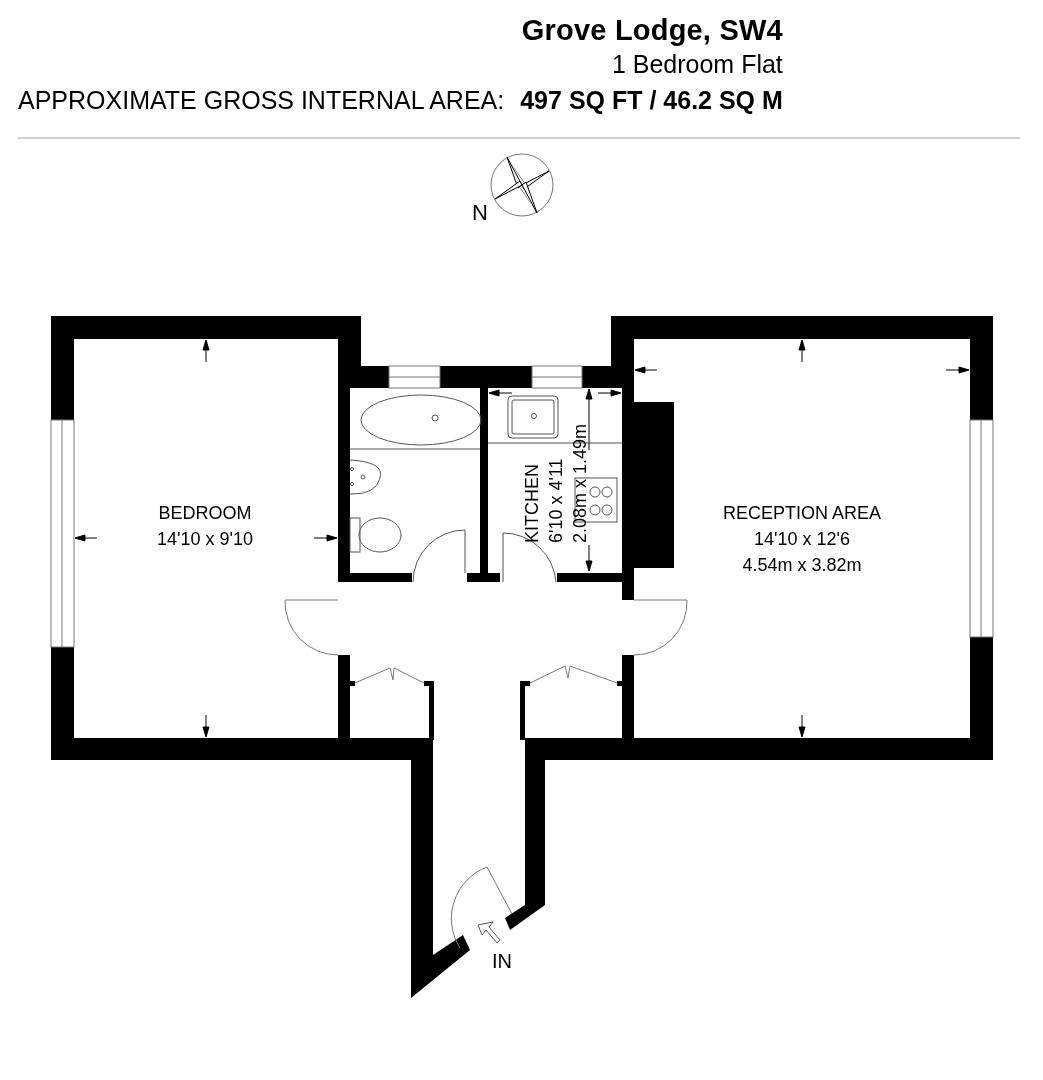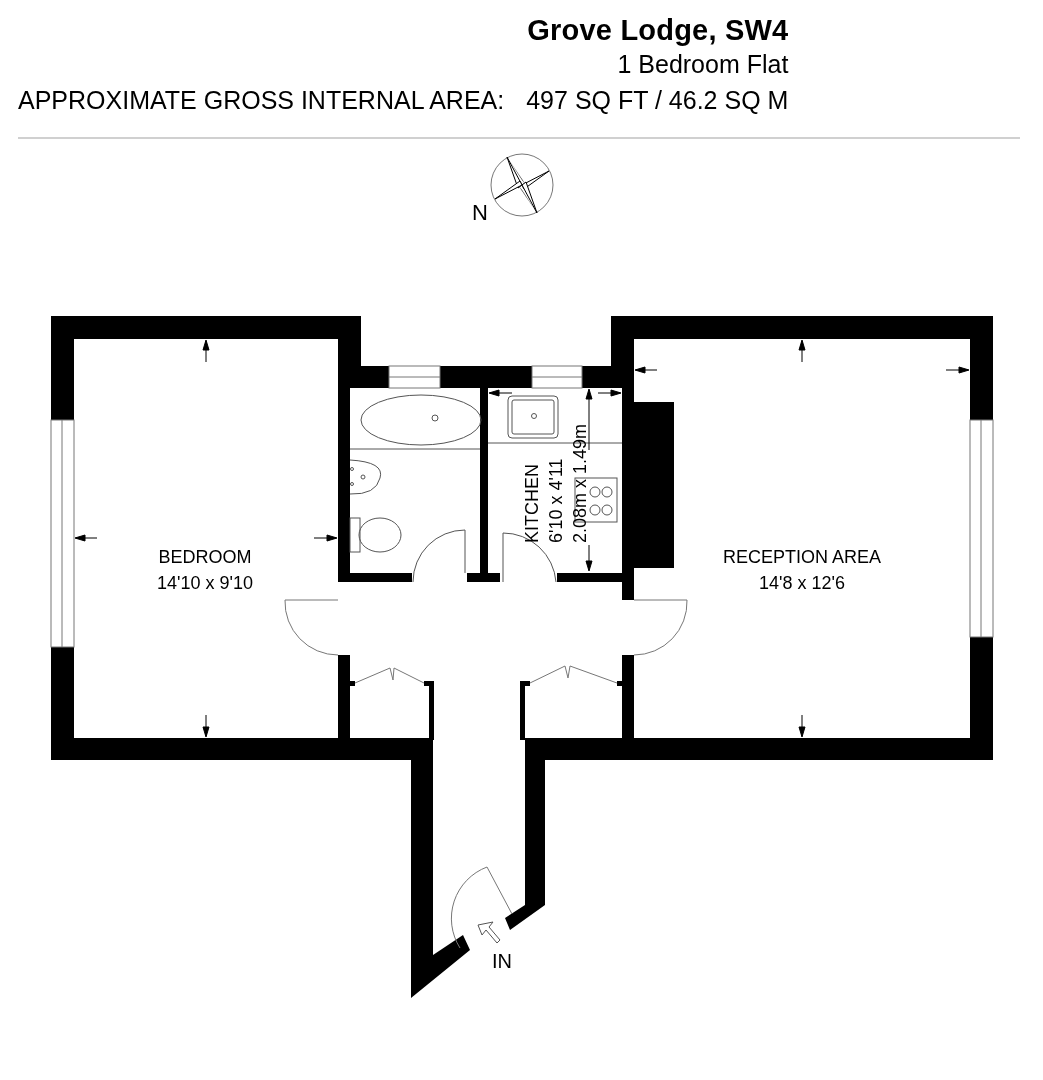--- a/index.html
+++ b/index.html
@@ -1,24 +1,24 @@
 <!DOCTYPE html>
 <html><head>
 <meta charset="utf-8">
 <style>
   html, body { margin: 0; padding: 0; background: #ffffff; }
   body { width: 1043px; height: 1080px; position: relative; overflow: hidden; font-family: "Liberation Sans", sans-serif; color: #000; }
   .header { position: absolute; left: 18px; top: 12px; text-align: right; }
   .title { font-weight: bold; font-size: 29px; line-height: 36px; letter-spacing: 0.2px; }
   .subtitle { font-weight: normal; font-size: 25px; line-height: 32px; }
   .area-line { font-size: 25px; line-height: 36px; margin-top: 2px; }
-  .area-line .area-value { font-weight: normal; margin-left: 22px; }
+  .area-line .area-value { font-weight: bold; margin-left: 16px; }
   .divider { position: absolute; left: 18px; top: 137px; width: 1002px; height: 2px; background: #d0d0d0; }
   svg.plan { position: absolute; left: 0; top: 0; }
-  .room-label { position: absolute; text-align: center; font-size: 18px; line-height: 26px; margin-top: 44px; }
+  .room-label { position: absolute; text-align: center; font-size: 18px; line-height: 26px; }
   .kitchen-label { position: absolute; font-size: 18px; line-height: 24px; transform: rotate(-90deg); transform-origin: left top; white-space: nowrap; }
   .compass-n { position: absolute; left: 472px; top: 200px; font-size: 22px; }
   .in-label { position: absolute; left: 492px; top: 950px; font-size: 20px; }
 </style>
 </head>
 <body>
 
 <div class="header">
   <div class="title">Grove Lodge, SW4</div>
   <div class="subtitle">1 Bedroom Flat</div>
@@ -166,16 +166,17 @@
 </div>
 
 <div class="kitchen-label" style="left:520px; top:543px;">
   <div>KITCHEN</div>
   <div>6'10 x 4'11</div>
   <div>2.08m x 1.49m</div>
 </div>
 
 <div class="room-label" style="left:672px; top:500px; width:260px;">
   <div>RECEPTION AREA</div>
-  <div>14'8 x 12'6</div>
+  <div>14'10 x 12'6</div>
+  <div>4.54m x 3.82m</div>
 </div>
 
 <div class="in-label">IN</div>
 
 </body></html>

